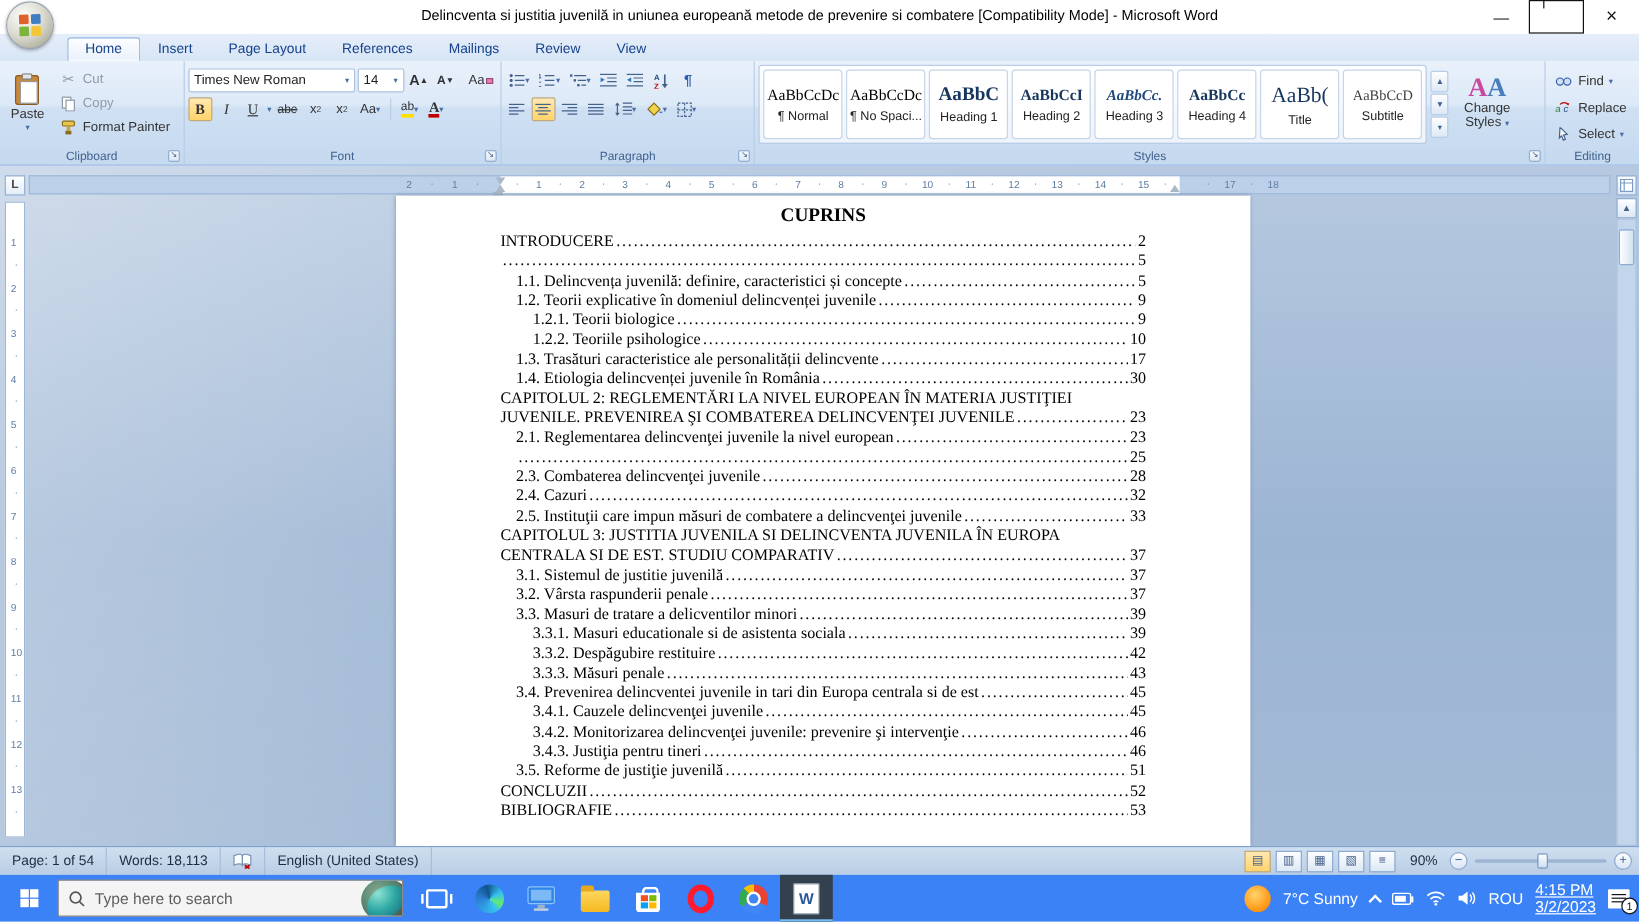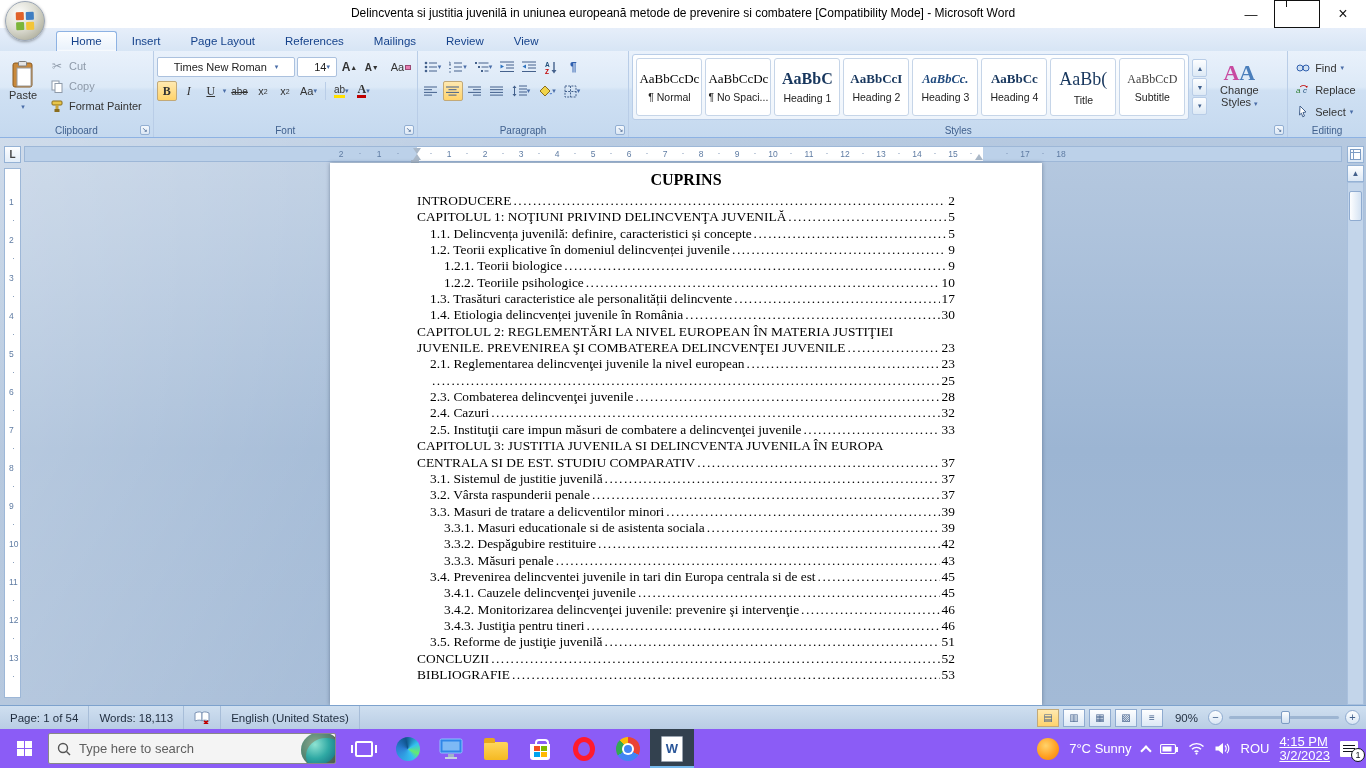--- a/index.html
+++ b/index.html
@@ -45,21 +45,21 @@
   .bigbtn-label { display:flex; flex-direction:column; align-items:center; line-height:11px; }
   .caret { font-size:7px; color:#4a6da8; }
   .rbtn { display:flex; align-items:center; gap:4px; height:20px; padding:0 4px; font-size:11px; color:#333; border-radius:2px; }
   .rbtn.dim { color:#8e9aa9; }
   .ic { width:16px; display:inline-flex; align-items:center; justify-content:center; font-size:12px; }
   .clip-wrap { display:flex; gap:2px; }
   .clip-col { display:flex; flex-direction:column; justify-content:flex-start; padding-top:2px; }
 
   .font-rows { display:flex; flex-direction:column; gap:4px; padding-top:3px; }
   .frow { display:flex; align-items:center; gap:2px; }
-  .combo { background:#fff; border:1px solid #abc1de; border-radius:2px; font-size:11px; color:#222; height:20px; display:flex; align-items:center; padding:0 16px; justify-content:space-between; }
+  .combo { background:#fff; border:1px solid #abc1de; border-radius:2px; font-size:11px; color:#222; height:20px; display:flex; align-items:center; padding:0 4px; justify-content:space-between; }
   .tgl { min-width:20px; height:20px; display:inline-flex; align-items:center; justify-content:center; font-size:12px; color:#333; border:1px solid transparent; border-radius:2px; padding:0 2px; }
   .tgl.on { background:linear-gradient(#ffe9b0,#ffd36b); border-color:#c2a978; }
   .sep { width:1px; height:18px; background:#b9cde7; margin:0 3px; } 
   .fc-a { display:inline-block; line-height:11px; border-bottom:3px solid #c00000; font-weight:bold; font-family:"Liberation Serif",serif; }
   .hl-ab { display:inline-block; line-height:11px; border-bottom:3px solid #ffe000; }
 
   .para-rows { display:flex; flex-direction:column; gap:4px; padding-top:3px; }
 
   .styles-wrap { display:flex; gap:3px; }
   .gallery { display:flex; gap:3px; background:linear-gradient(#fdfeff,#eef4fb); border:1px solid #b9cde7; border-radius:3px; padding:3px; }
@@ -114,21 +114,21 @@
   .sb-right { margin-left:auto; display:flex; align-items:center; gap:4px; padding-right:6px; }
   .viewbtn { width:22px; height:18px; border:1px solid #8fabd0; background:linear-gradient(#fdfeff,#dce8f5); display:flex; align-items:center; justify-content:center; font-size:10px; color:#44618c; }
   .viewbtn.on { background:linear-gradient(#ffe9b0,#ffd36b); border-color:#c2a978; }
   .zoomwrap { display:flex; align-items:center; gap:6px; margin-left:8px; }
   .zbtn { width:15px; height:15px; border-radius:50%; border:1px solid #8fabd0; background:linear-gradient(#fdfeff,#d9e6f4); color:#44618c; font-size:11px; line-height:12px; text-align:center; }
   .ztrack { position:relative; width:110px; height:3px; background:#9db5d2; border-radius:2px; }
   .zmark { position:absolute; left:50%; top:-4px; width:1px; height:11px; background:#7da2cd; }
   .zthumb { position:absolute; left:47%; top:-5px; width:9px; height:13px; background:linear-gradient(#fdfeff,#cfdff0); border:1px solid #7c9cc4; border-radius:2px; }
 
   
-  .taskbar { position:absolute; left:0; top:729px; width:1366px; height:39px; background:#8b5cf6; display:flex; align-items:center; z-index:60; }
+  .taskbar { position:absolute; left:0; top:729px; width:1366px; height:39px; background:#3b82f6; display:flex; align-items:center; z-index:60; }
   .tb-start { width:48px; height:39px; display:flex; align-items:center; justify-content:center; }
   .winlogo { display:grid; grid-template-columns:7px 7px; grid-template-rows:7px 7px; gap:1px; }
   .winlogo i { background:#fff; }
   .searchpill { position:relative; width:288px; height:31px; background:#f4f4f4; border:1px solid #888; border-radius:2px; display:flex; align-items:center; gap:8px; padding:0 8px; overflow:hidden; }
   .searchpill .ph { font-size:13px; color:#5f5f5f; white-space:nowrap; }
   .globe { position:absolute; right:-6px; top:-2px; width:40px; height:36px; border-radius:50%;
            background:radial-gradient(circle at 35% 35%, #8fe3d2, #2fa9a4 40%, #176f80 75%, #0c4a5e);
            box-shadow:inset -4px -3px 0 rgba(120,80,40,.55), inset 5px 6px 0 rgba(140,100,60,.45); }
   .tb-icons { display:flex; align-items:center; height:39px; margin-left:6px; }
   .tb-btn { width:44px; height:39px; display:flex; align-items:center; justify-content:center; position:relative; }
@@ -576,21 +576,20 @@
 
   <div class="page">
     <div class="doc-title">CUPRINS</div>
     <div class="toc" id="toc">
         <div class="toc-row lvl0">
           <span class="t">INTRODUCERE</span>
           <span class="toc-leader"></span>
           <span class="p">2</span>
         </div>
         <div class="toc-row lvl0">
-          <span class="t">CAPITOLUL 1: NOŢIUNI PRIVIND DELINCVENŢA JUVENILĂ</span>
           <span class="toc-leader"></span>
           <span class="p">5</span>
         </div>
         <div class="toc-row lvl1">
           <span class="t">1.1. Delincvența juvenilă: definire, caracteristici și concepte</span>
           <span class="toc-leader"></span>
           <span class="p">5</span>
         </div>
         <div class="toc-row lvl1">
           <span class="t">1.2. Teorii explicative în domeniul delincvenței juvenile</span>

